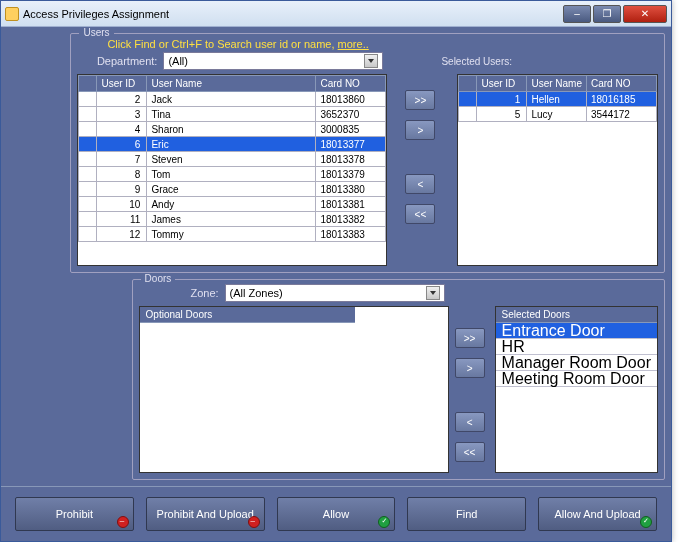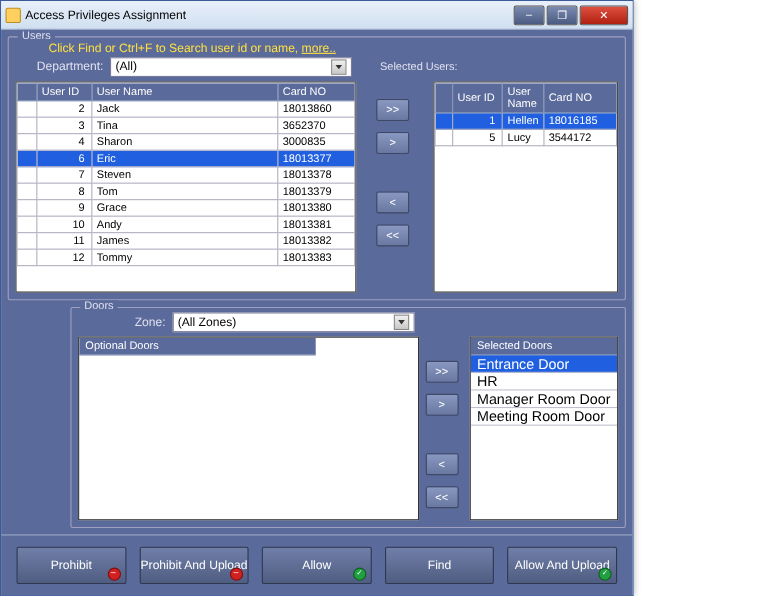--- a/index.html
+++ b/index.html
@@ -1,17 +1,17 @@
 <!DOCTYPE html>
 <html><head>
 <meta charset="utf-8">
 <style>
 * { box-sizing: border-box; margin: 0; padding: 0; font-family: Tahoma, Arial, sans-serif; font-size: 11px; }
 body { background: #fff; }
-.window { width: 576px; height: 542px; border: 1px solid #3a5a9a; background: #f0f0f0; display: flex; flex-direction: column; box-shadow: 0 0 6px rgba(0,0,0,.3); }
+.window { width: 672px; height: 542px; border: 1px solid #3a5a9a; background: #f0f0f0; display: flex; flex-direction: column; box-shadow: 0 0 6px rgba(0,0,0,.3); }
 .titlebar { height: 26px; background: linear-gradient(#e8f0fa,#d0dff0); display: flex; align-items: center; padding: 0 4px; border-bottom: 1px solid #a0b0d0; }
 .titlebar-icon { width: 14px; height: 14px; background: #ffd060; border: 1px solid #c09020; border-radius: 2px; margin-right: 4px; }
 .titlebar-text { flex: 1; color: #000; }
 .win-btns { display: flex; gap: 2px; }
 .win-btn { width: 28px; height: 18px; border: 1px solid #555; border-radius: 2px; display: flex; align-items: center; justify-content: center; color: #fff; font-size: 10px; cursor: pointer; }
 .win-min { background: linear-gradient(#7a8ab0,#4a5a80); }
 .win-max { background: linear-gradient(#7a8ab0,#4a5a80); }
 .win-close { background: linear-gradient(#e05040,#b02010); width: 44px; }
 .body { flex: 1; background: #5a6a9a; padding: 6px; display: flex; flex-direction: column; gap: 6px; overflow: hidden; align-items: flex-end; }
 .group { border: 1px solid #a0a0c0; border-radius: 2px; padding: 4px 6px 6px; position: relative; background: #5a6a9a; }
@@ -34,21 +34,21 @@
 .grid th { background: #5a6a9a; color: #fff; text-align: left; padding: 2px 4px; font-weight: normal; border: 1px solid #8898b8; height: 16px; font-size: 10px; }
 .grid td { border: 1px solid #b0b0c0; padding: 1px 4px; height: 15px; font-size: 10px; color: #000; }
 .grid td.num { text-align: right; padding-right: 6px; }
 .grid tr.sel td { background: #2060e0; color: #fff; }
 .doors-group { flex: 1; display: flex; flex-direction: column; }
 .doors-dual { display: flex; gap: 6px; flex: 1; margin-top: 4px; }
 .doors-left { flex: 0 0 310px; display: flex; flex-direction: column; }
 .doors-right { flex: 1; display: flex; flex-direction: column; }
 .list-header { background: #5a6a9a; color: #fff; padding: 2px 6px; border-bottom: 1px solid #8898b8; font-size: 10px; height: 16px; display: flex; align-items: center; }
 .list-body { flex: 1; }
-.list-item { padding: 2px 6px; border-bottom: 1px solid #c0c0d0; font-size: 13px; color: #000; cursor: pointer; height: 16px; display: flex; align-items: center; }
+.list-item { padding: 2px 6px; border-bottom: 1px solid #c0c0d0; font-size: 16px; color: #000; cursor: pointer; height: 16px; display: flex; align-items: center; }
 .list-item.sel { background: #2060e0; color: #fff; }
 .footer { background: #5a6a9a; padding: 10px 14px; display: flex; gap: 12px; border-top: 1px solid #8898b8; }
 .fbtn { flex: 1; height: 34px; background: linear-gradient(#707fa8,#505d82); border: 1px solid #303850; color: #fff; display: flex; align-items: center; justify-content: center; cursor: pointer; border-radius: 2px; position: relative; font-size: 11px; }
 .badge { position: absolute; right: 4px; bottom: 2px; width: 12px; height: 12px; border-radius: 50%; }
 .badge.red { background: #d02020; border: 1px solid #801010; }
 .badge.red::after { content: "–"; color: #fff; font-size: 8px; position: absolute; left: 2px; top: -1px; }
 .badge.green { background: #20a040; border: 1px solid #106020; }
 .badge.green::after { content: "✓"; color: #fff; font-size: 7px; position: absolute; left: 2px; top: 0; }
 </style>
 </head>

